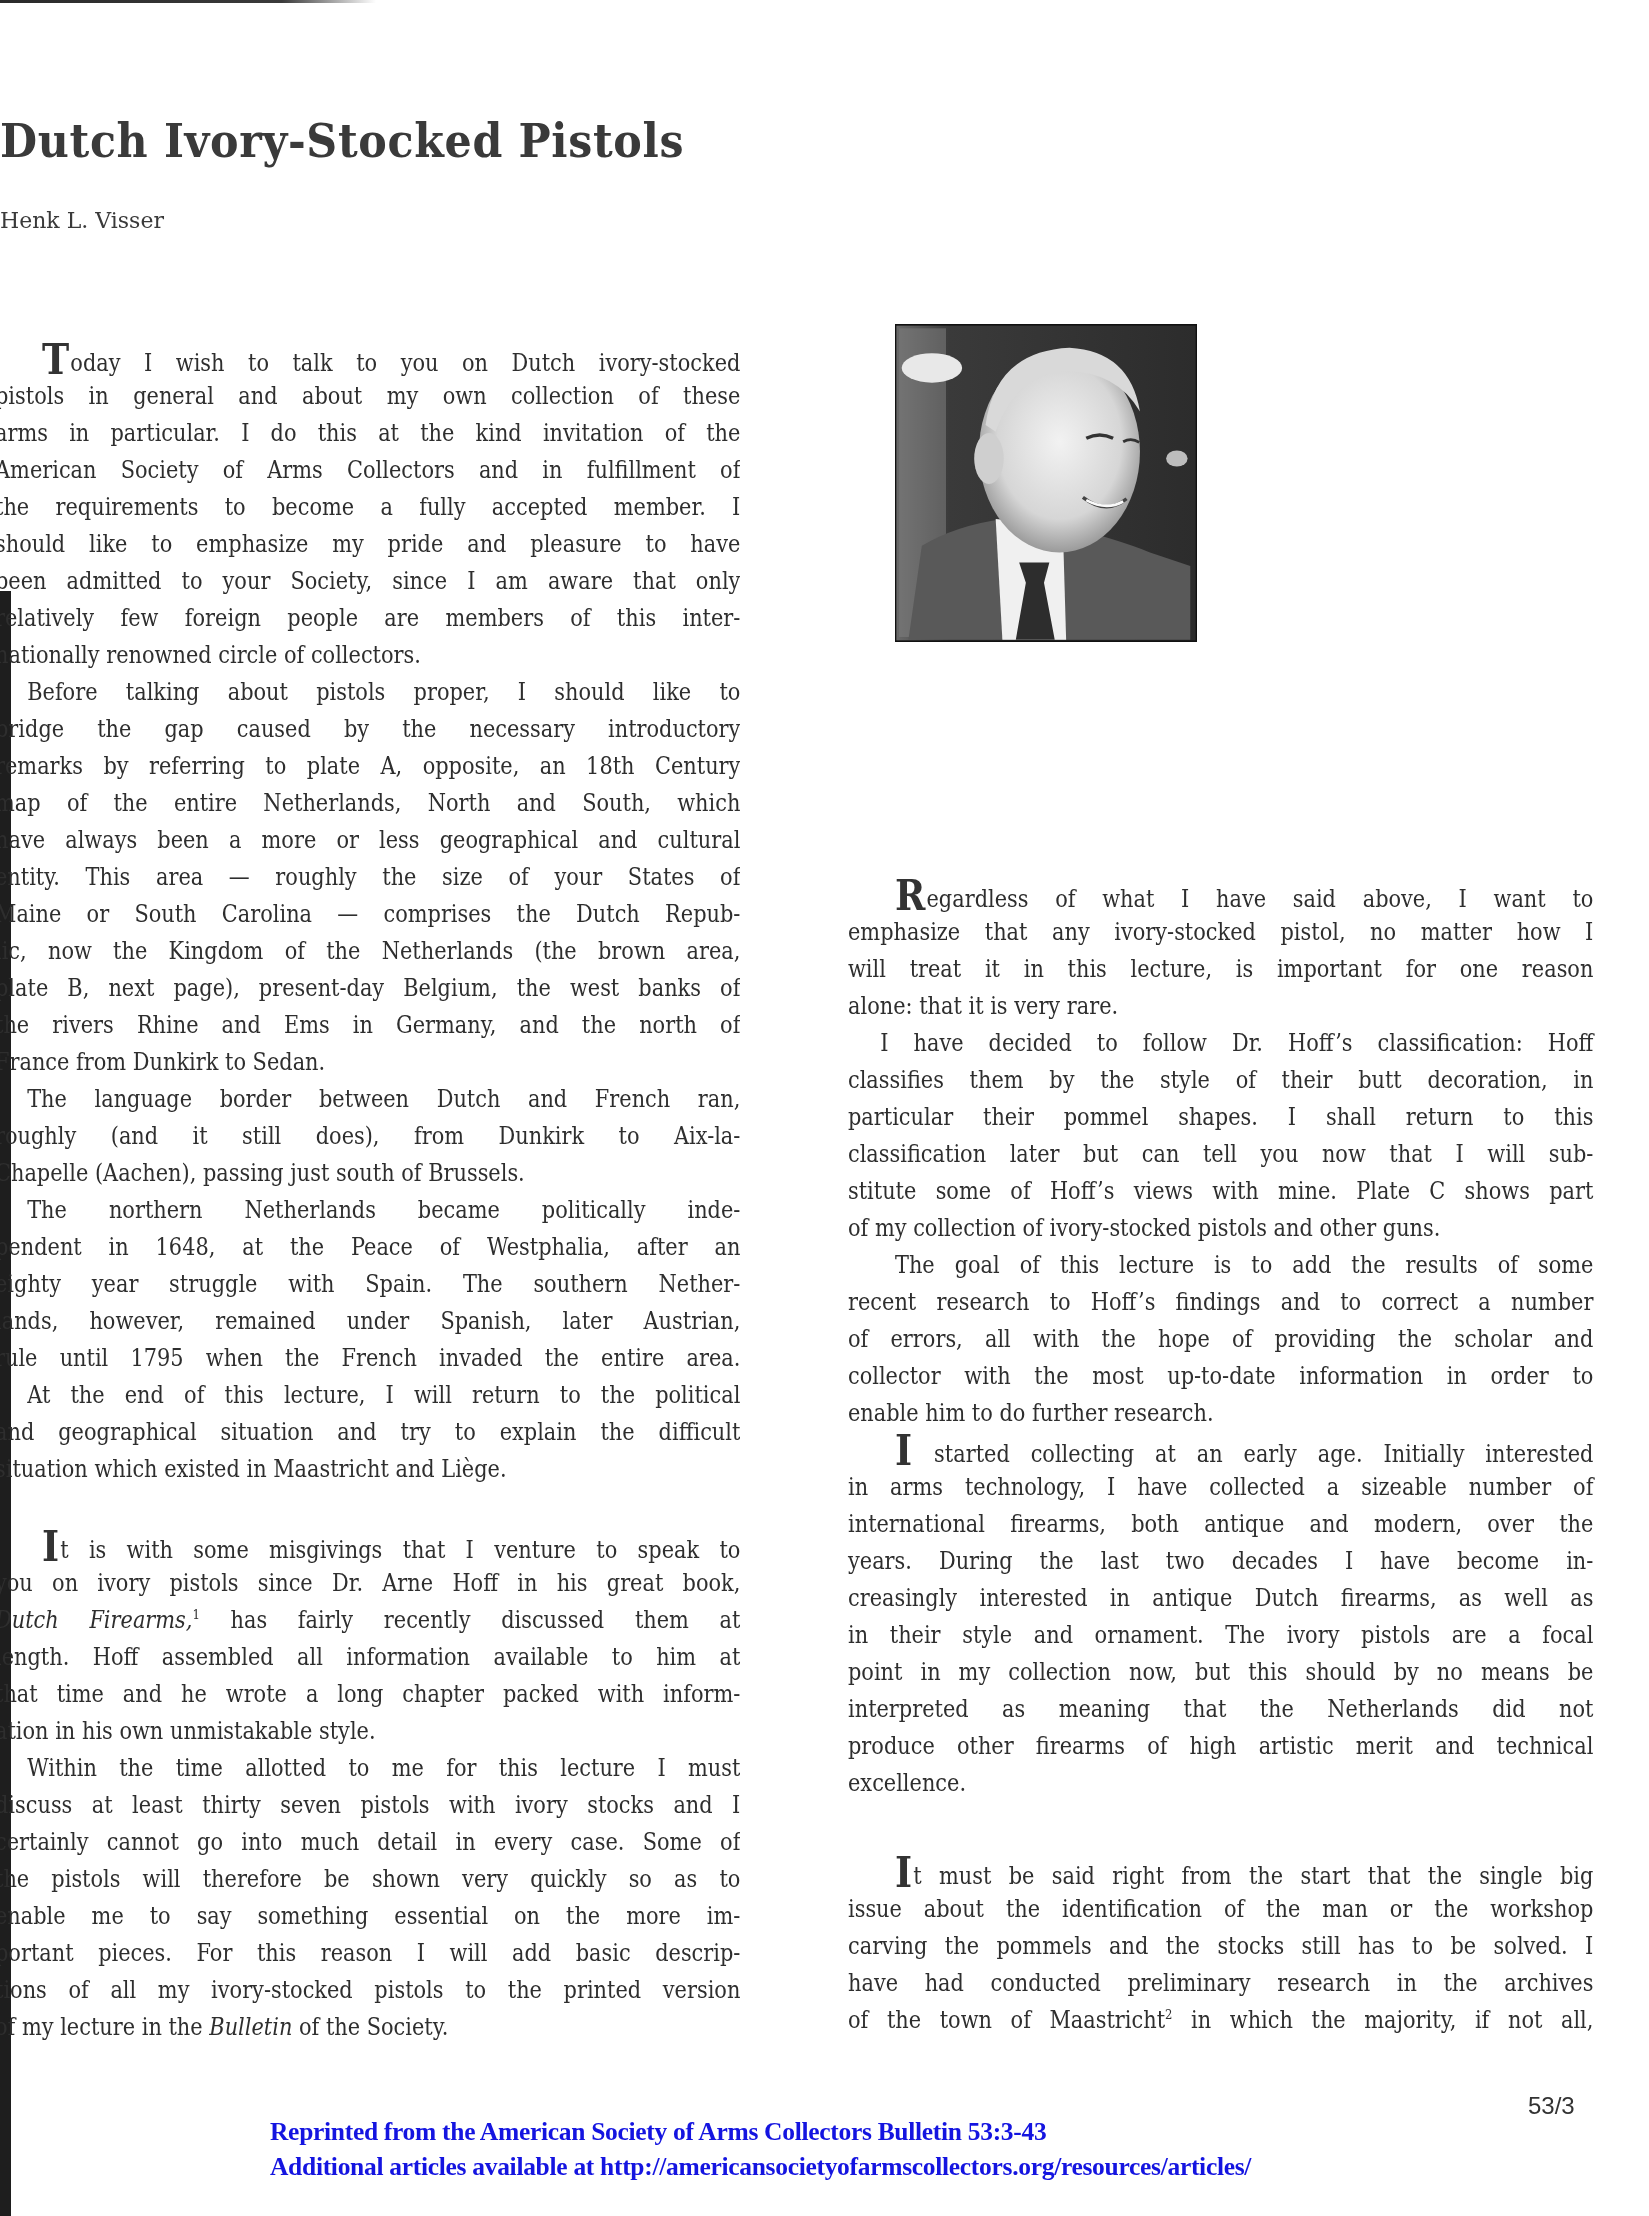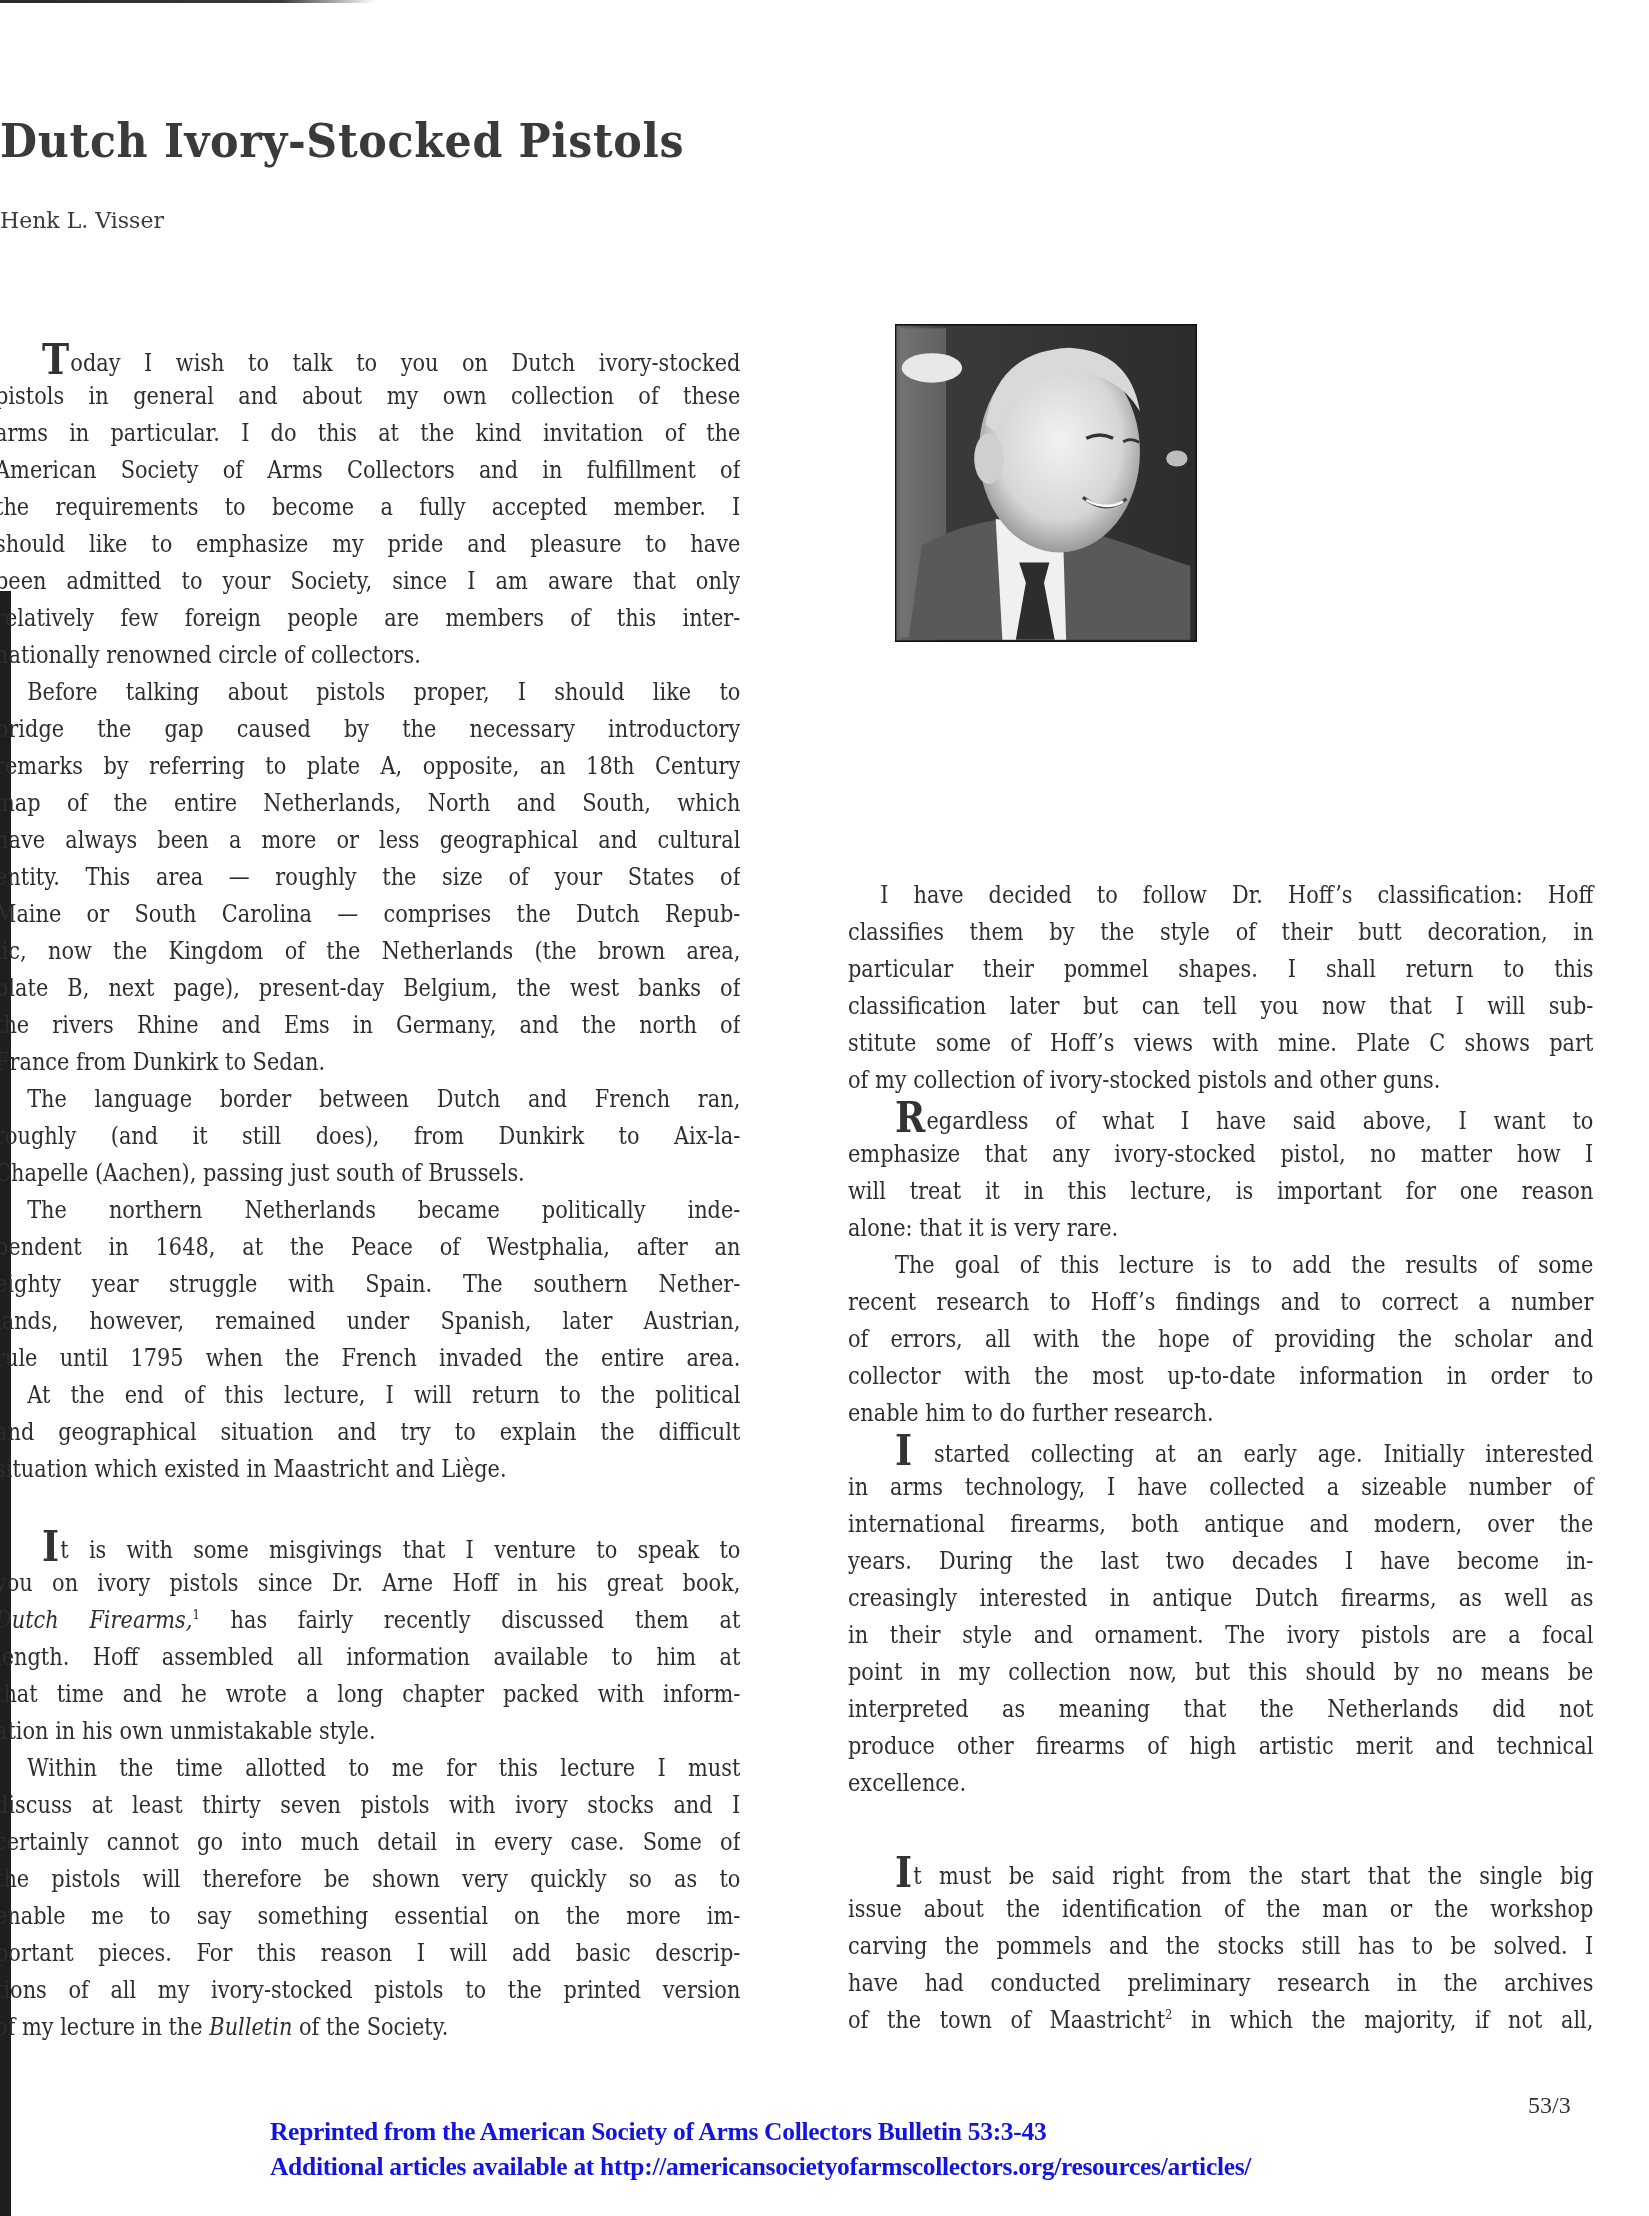--- a/index.html
+++ b/index.html
@@ -55,21 +55,21 @@
     }
     .footer {
       position: absolute; left: 0; width: 1650px; text-align: center;
       font-family: "Liberation Serif", serif; font-weight: bold; color: #1414e0;
       font-size: 25.5px; letter-spacing: -0.3px; white-space: nowrap;
     }
     .footer.l1 { top: 2117px; left: 0; padding-left: 0; text-align: left; }
     .footer.l2 { top: 2152px; text-align: left; }
     .page-num {
       position: absolute; left: 1528px; top: 2092px;
-      font-family: Liberation Serif, serif; font-size: 24px; color: #333;
+      font-family: Liberation Sans, sans-serif; font-size: 24px; color: #333;
     }
   </style>
 </head>
 <body>
 
 <div class="top-rule"></div>
 <div class="binding-edge"></div>
 
 <h1 class="title">Dutch Ivory-Stocked Pistols</h1>
 <p class="author">Henk L. Visser</p>
@@ -171,32 +171,32 @@
     <path d="M285 170 Q305 160 325 170" stroke="#333" stroke-width="5" fill="none"></path>
     <path d="M340 175 Q352 168 364 176" stroke="#333" stroke-width="4" fill="none"></path>
 
     <path d="M280 258 Q315 285 345 260" stroke="#444" stroke-width="5" fill="none"></path>
     <path d="M285 262 Q315 278 340 264" stroke="#fafafa" stroke-width="4" fill="none"></path>
   </svg>
 </div>
 
 <div class="col col-right" style="top:877px;">
   <div>
+    <span class="line dropline"><span class="dropcap">R</span><span>egardless of what I have said above, I want to</span></span>
+    <span class="line">emphasize that any ivory-stocked pistol, no matter how I</span>
+    <span class="line">will treat it in this lecture, is important for one reason</span>
+    <span class="line last">alone: that it is very rare.</span>
+  </div>
+  <div>
     <span class="line indent">I have decided to follow Dr. Hoff’s classification: Hoff</span>
     <span class="line">classifies them by the style of their butt decoration, in</span>
     <span class="line">particular their pommel shapes. I shall return to this</span>
     <span class="line">classification later but can tell you now that I will sub-</span>
     <span class="line">stitute some of Hoff’s views with mine. Plate C shows part</span>
     <span class="line last">of my collection of ivory-stocked pistols and other guns.</span>
-  </div>
-  <div>
-    <span class="line dropline"><span class="dropcap">R</span><span>egardless of what I have said above, I want to</span></span>
-    <span class="line">emphasize that any ivory-stocked pistol, no matter how I</span>
-    <span class="line">will treat it in this lecture, is important for one reason</span>
-    <span class="line last">alone: that it is very rare.</span>
   </div>
   <div>
     <span class="line indent" style="padding-left:54px;">The goal of this lecture is to add the results of some</span>
     <span class="line">recent research to Hoff’s findings and to correct a number</span>
     <span class="line">of errors, all with the hope of providing the scholar and</span>
     <span class="line">collector with the most up-to-date information in order to</span>
     <span class="line last">enable him to do further research.</span>
   </div>
   <div>
     <span class="line dropline"><span class="dropcap">I</span><span> started collecting at an early age. Initially interested</span></span>

